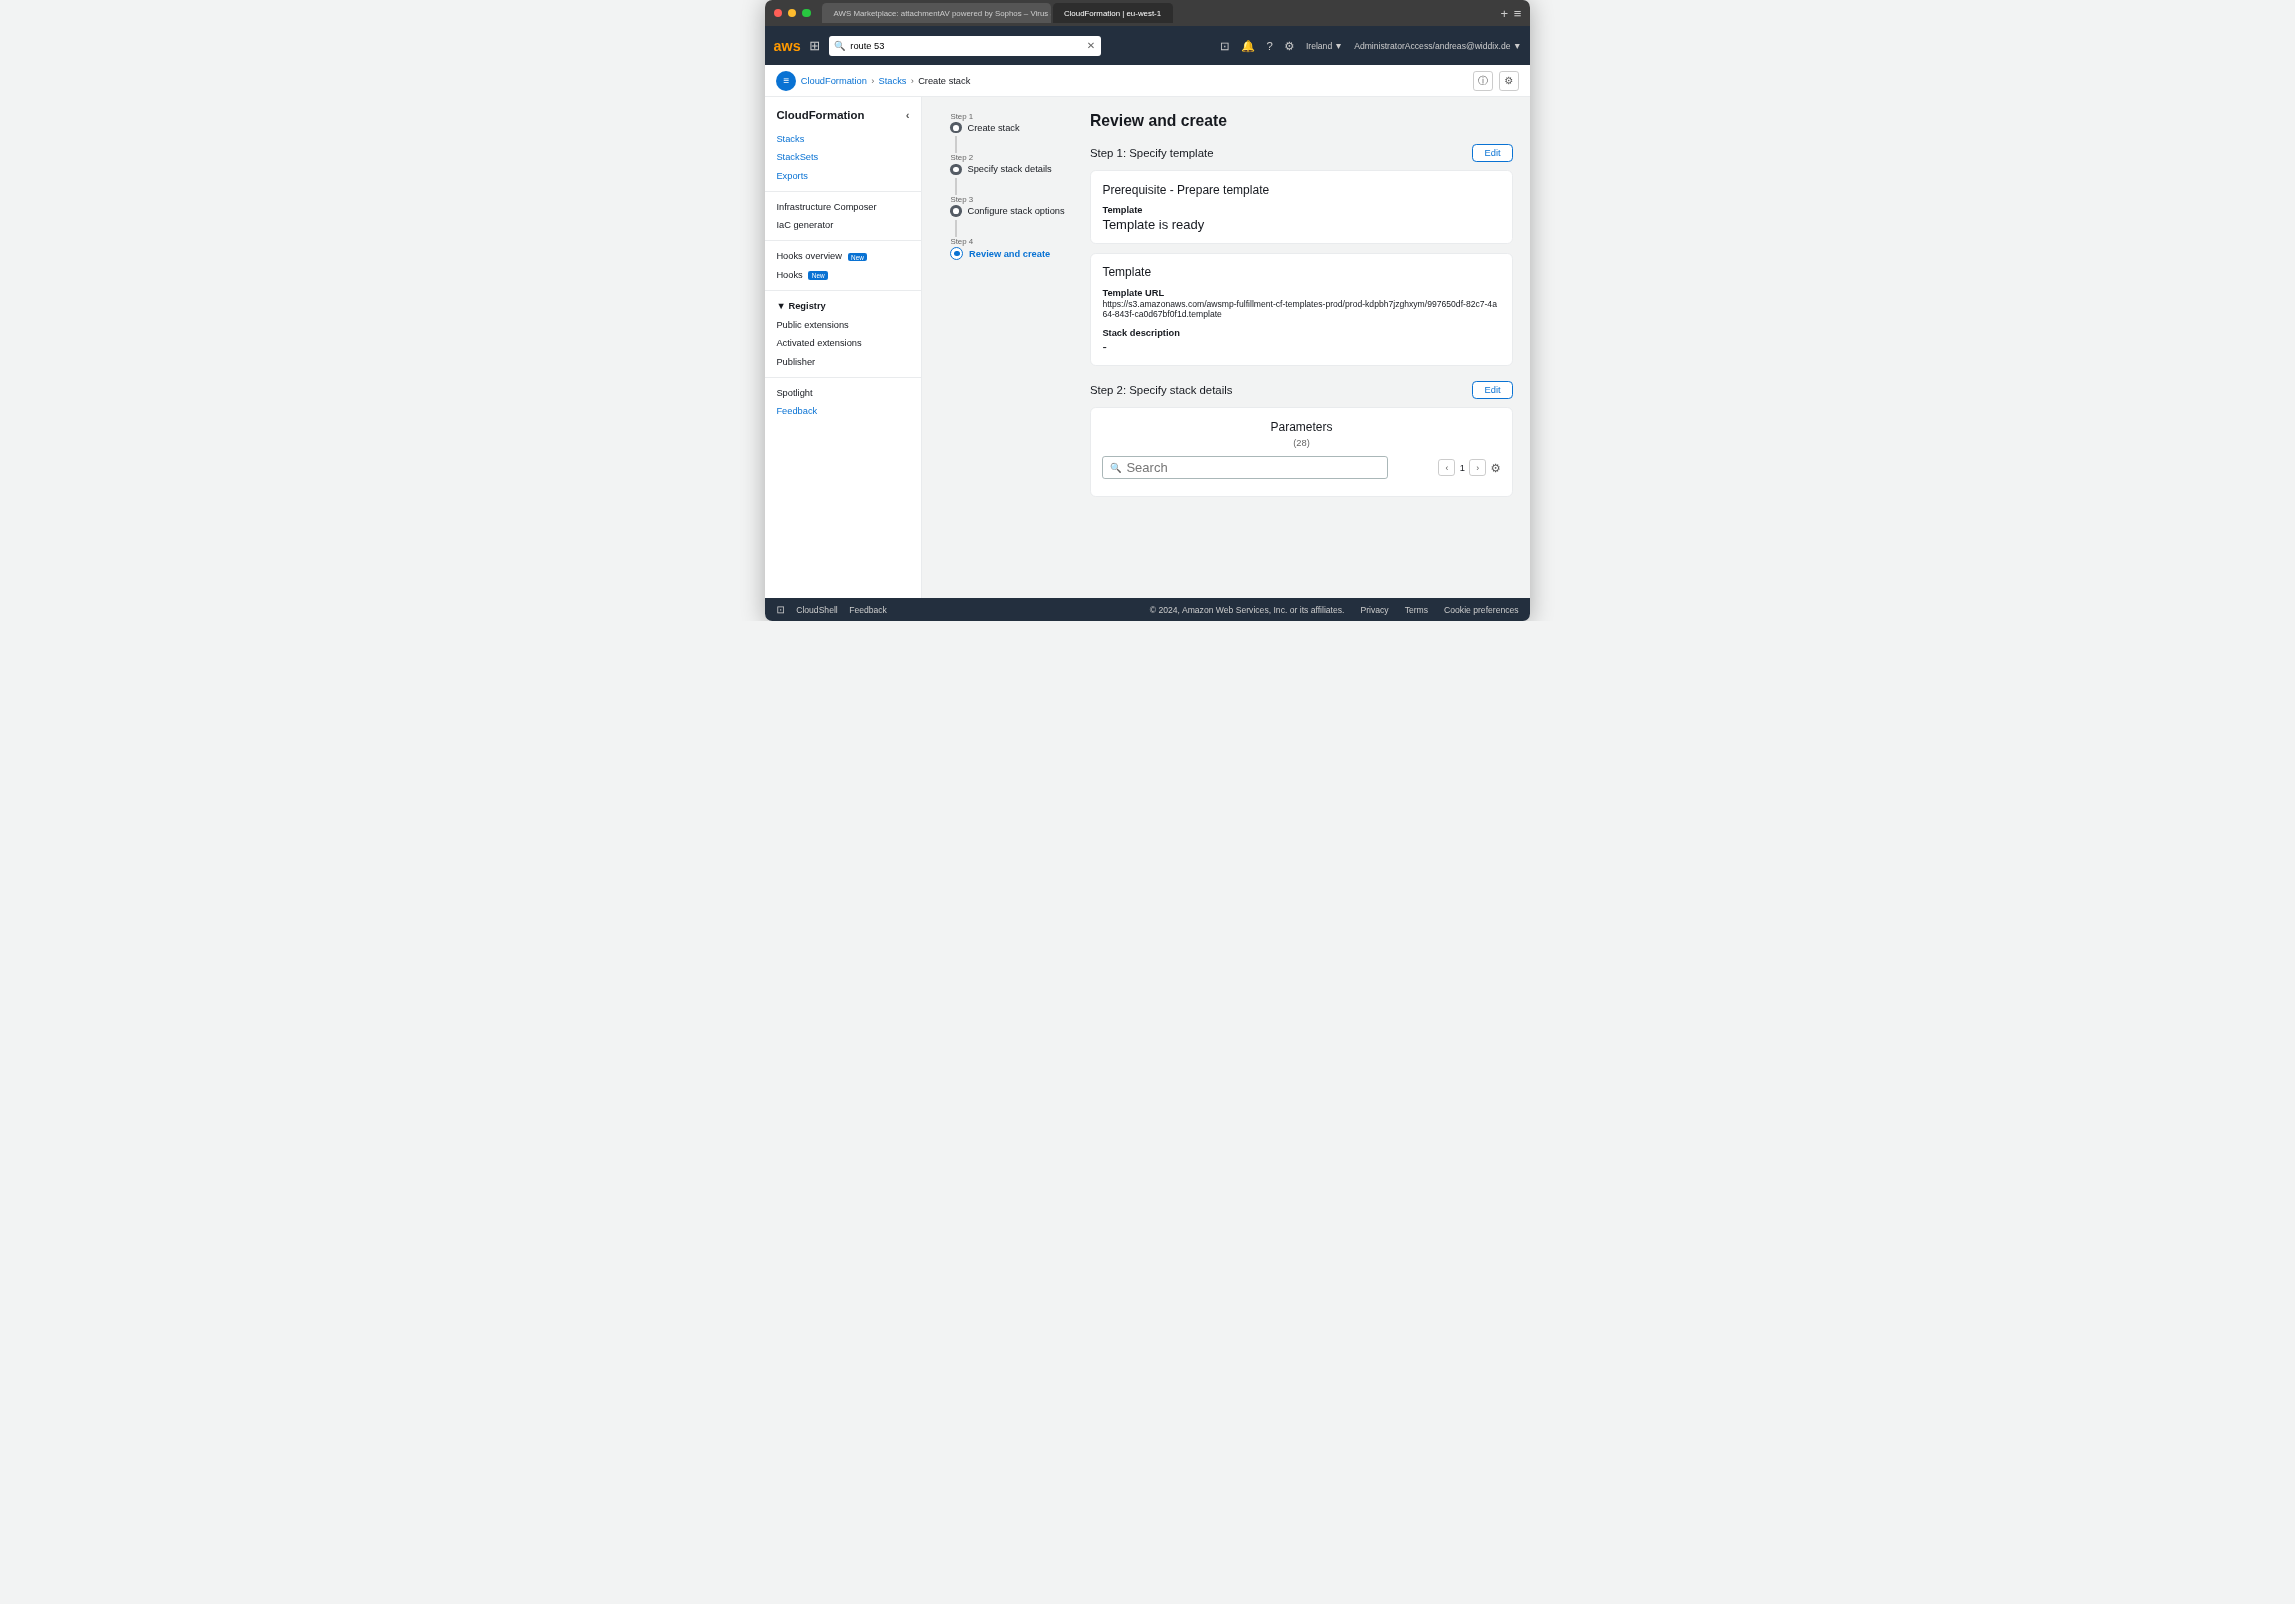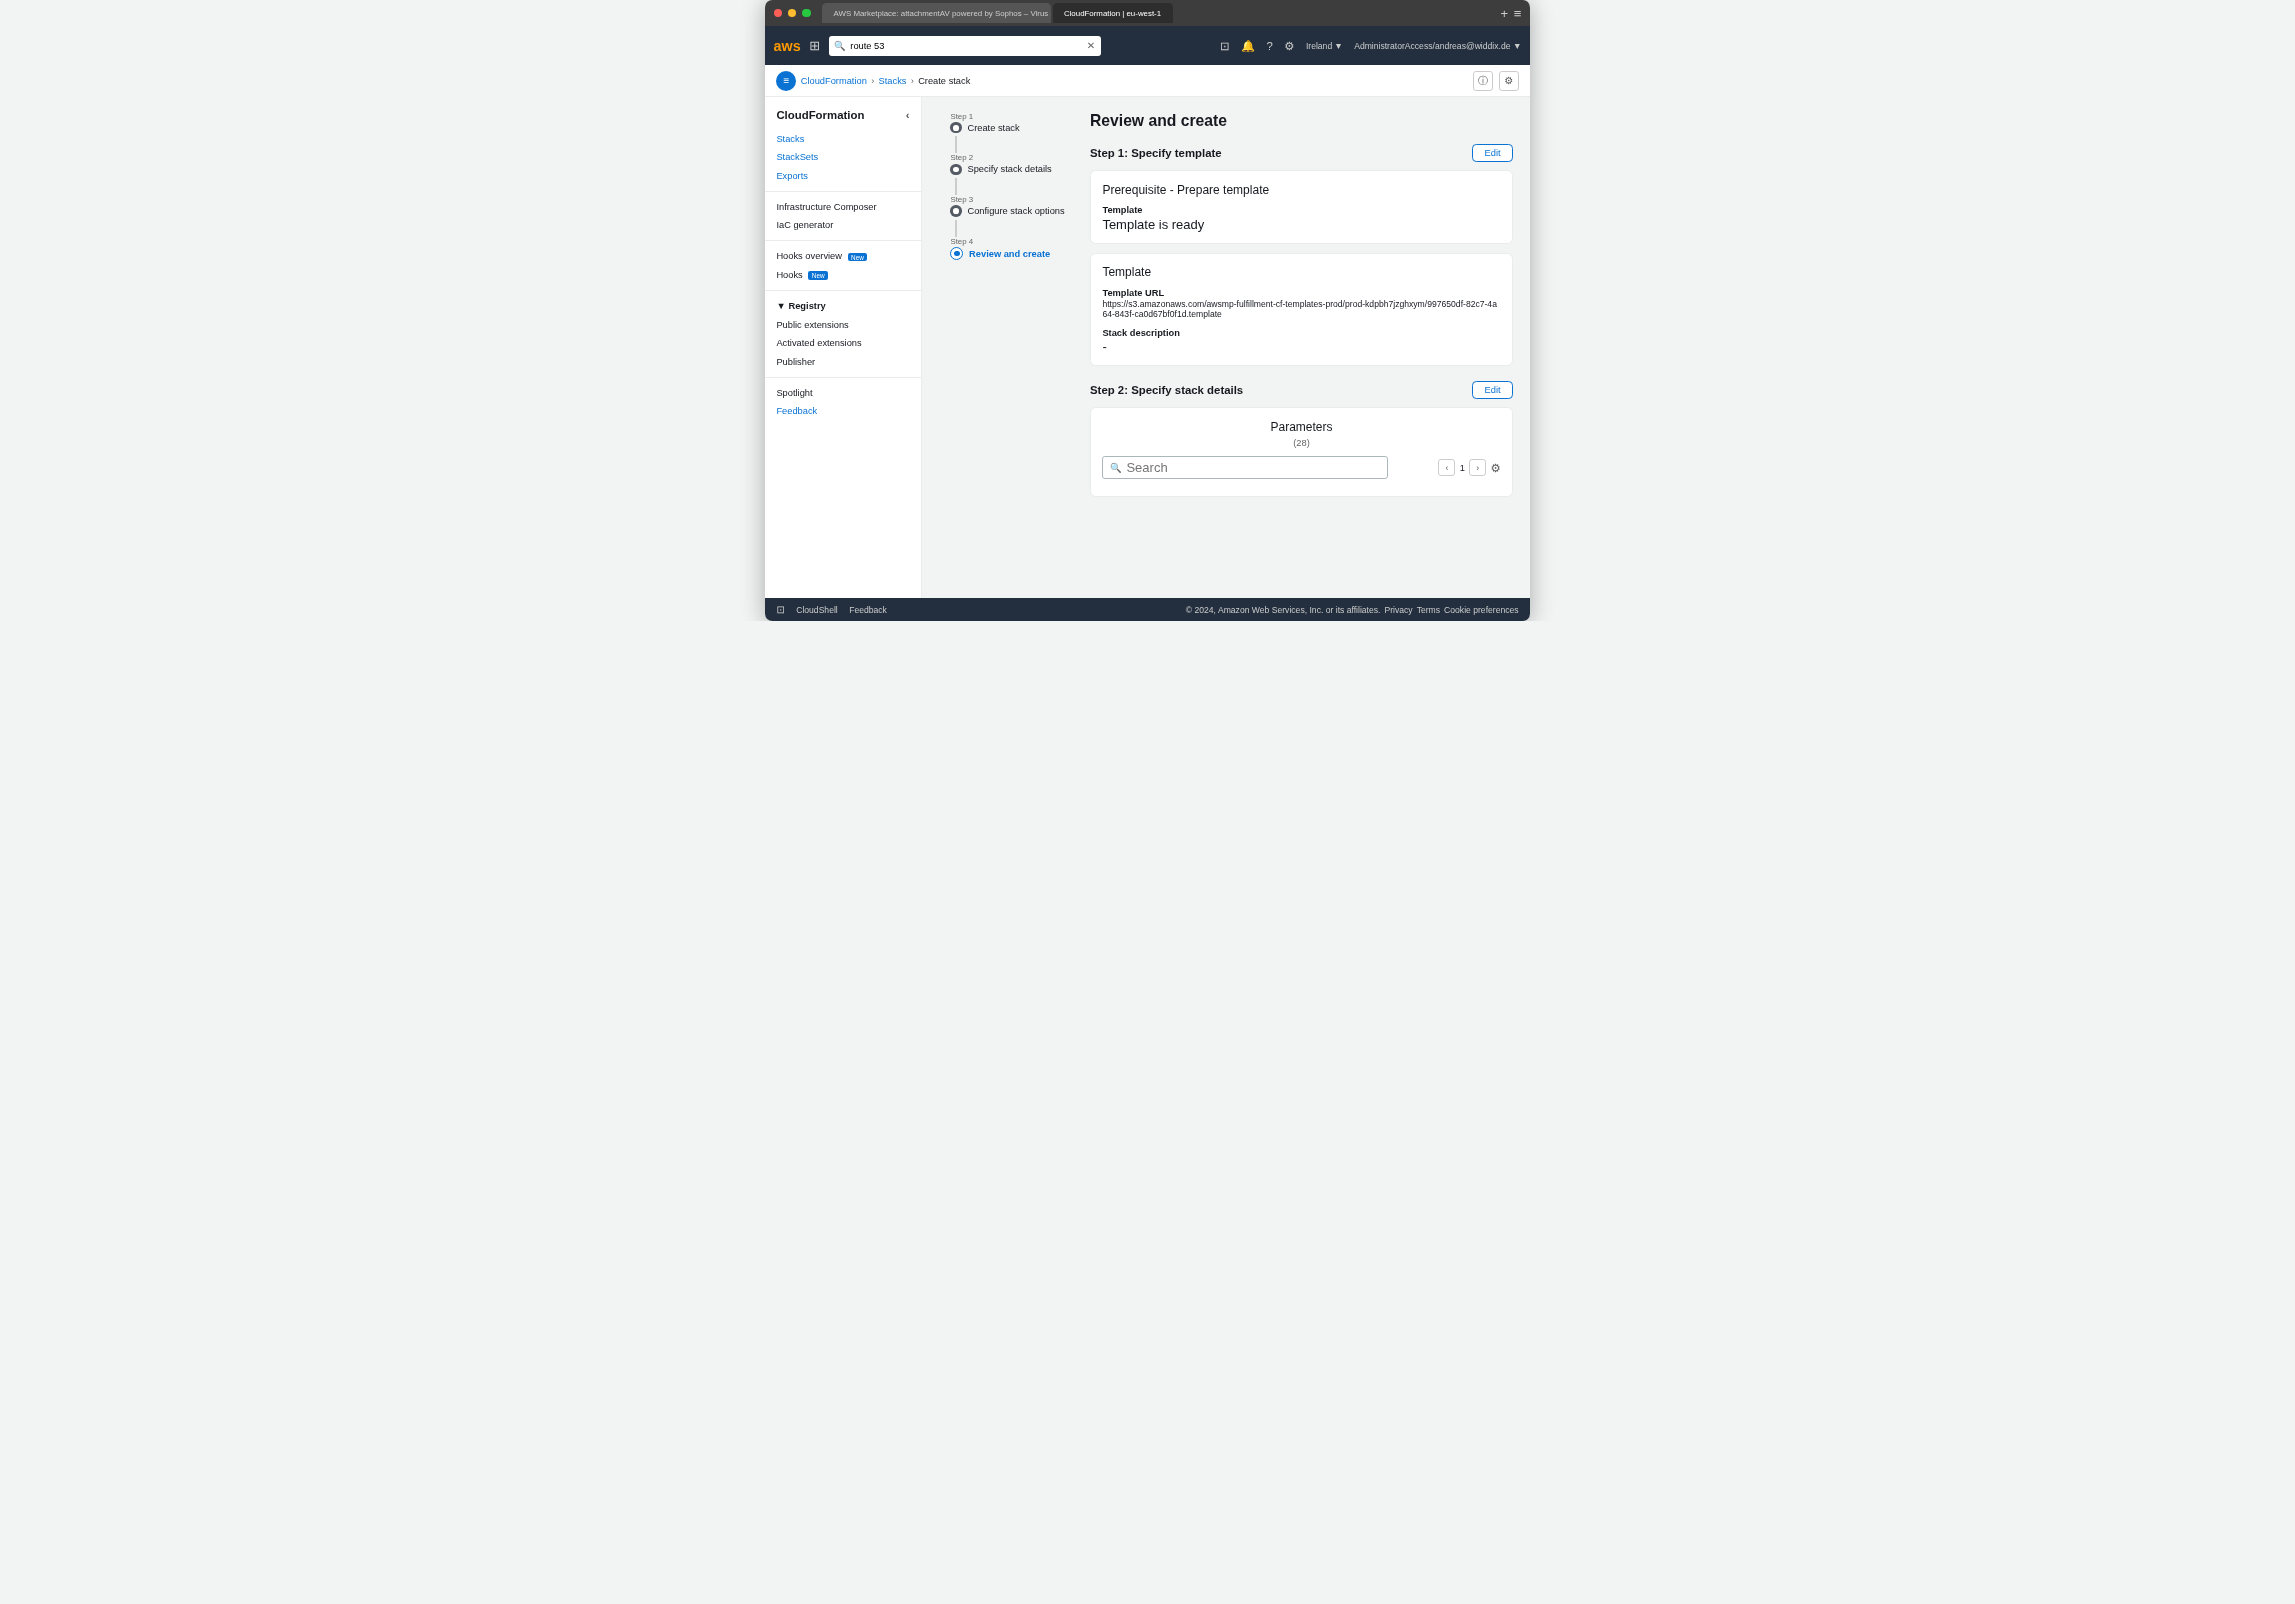--- a/index.html
+++ b/index.html
@@ -66,21 +66,21 @@
     .step-name { font-size: 9.3px; color: #16191f; }
     .step-name.active { color: #0972d3; font-weight: 600; }
     .step-connector { width: 1.4px; height: 17px; background: #ccc; margin-left: 5px; }
 
     
     .content-area { flex: 1; }
     .page-title { font-size: 15.7px; font-weight: 700; margin-bottom: 14.3px; color: #16191f; }
 
     
     .section-header { display: flex; align-items: center; justify-content: space-between; margin-bottom: 8.6px; }
-    .section-title { font-size: 11.4px; font-weight: 700; color: #16191f; text-align: right; }
+    .section-title { font-size: 11.4px; font-weight: 400; color: #16191f; text-align: right; }
     .edit-btn { padding: 2.9px 11.4px; border: 0.7px solid #0972d3; border-radius: 4.3px; color: #0972d3; background: #fff; font-size: 9.3px; cursor: pointer; font-weight: 500; }
 
     
     .card { background: #fff; border: 0.7px solid #e9ebed; border-radius: 5.7px; padding: 11.4px; margin-bottom: 8.6px; }
     .card-title { font-size: 12px; font-weight: 400; margin-bottom: 8.6px; color: #16191f; }
     .field-label { font-size: 9.3px; font-weight: 700; margin-bottom: 1.4px; }
     .field-value { font-size: 13px; color: #16191f; }
     .field-url { font-size: 8.6px; color: #16191f; word-break: break-all; }
     .field-block { margin-bottom: 8.6px; }
     .field-block:last-child { margin-bottom: 0; }
@@ -95,21 +95,21 @@
 
     
     .params-table { width: 100%; border-collapse: collapse; margin-top: 5.7px; }
     .params-table th { text-align: left; padding: 5.7px 8.6px; font-size: 9.3px; font-weight: 600; border-bottom: 1.4px solid #e9ebed; color: #16191f; }
     .params-table td { padding: 5.7px 8.6px; font-size: 9.3px; border-bottom: 0.7px solid #e9ebed; color: #16191f; }
     .sort-icon { font-size: 7.2px; margin-left: 2.9px; }
 
     
     .bottom-bar { background: #232f3e; height: 23px; display: flex; align-items: center; padding: 0 11.4px; gap: 11.4px; color: #ccc; font-size: 8.6px; }
     .cloudshell-icon { font-size: 10px; }
-    .footer-links { margin-left: auto; display: flex; gap: 4px; color: #ccc; }
+    .footer-links { margin-left: auto; display: flex; gap: 16px; color: #ccc; }
     .footer-link { cursor: pointer; color: #ccc; text-decoration: none; }
 
     .content-wrapper { display: flex; gap: 8px; }
     .params-controls { display: flex; align-items: center; gap: 5.7px; margin-bottom: 5.7px; }
   </style>
 </head>
 <body>
 
 <div class="window">
 

